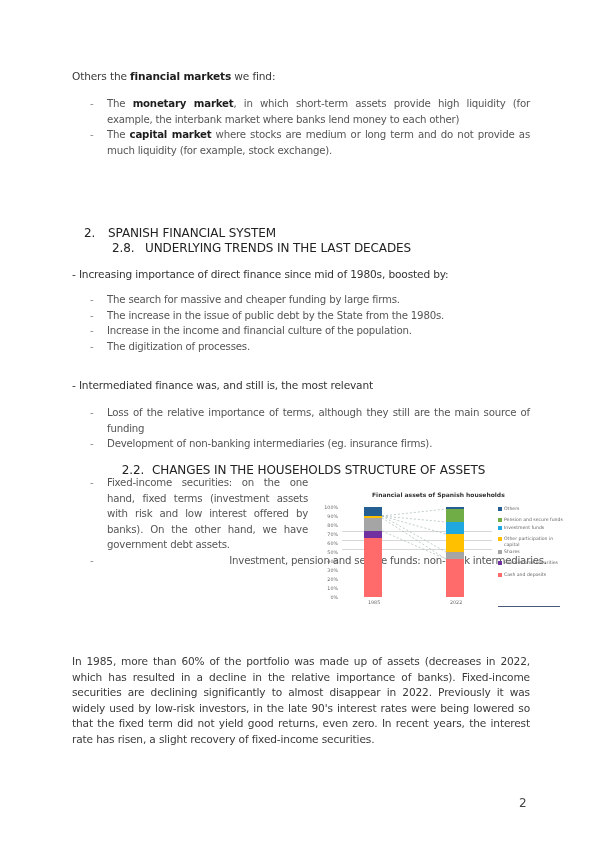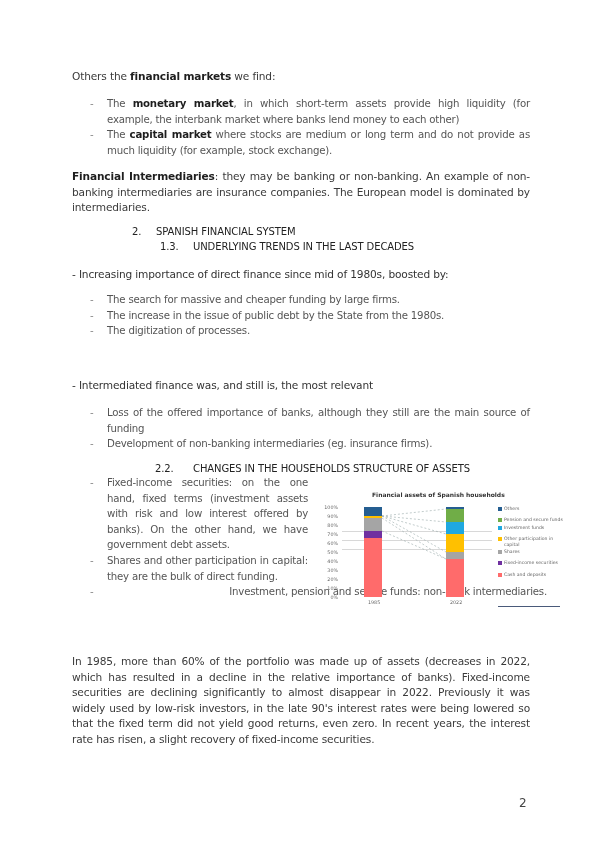--- a/index.html
+++ b/index.html
@@ -4,21 +4,21 @@
 <style>
   html, body { margin:0; padding:0; background:#ffffff; }
   body { width:600px; height:848px; position:relative; overflow:hidden;
          font-family:"DejaVu Sans", sans-serif; color:#3a3a3a; }
   .page { position:absolute; left:0; top:0; width:600px; height:848px; background:#fff; }
   .p { position:absolute; left:72px; width:458px; font-size:10.6px; line-height:15.5px; text-align:justify; letter-spacing:-0.15px; }
   .b { color:#1e1e1e; font-weight:bold; }
   ul.dash { list-style:none; margin:0; padding:0; position:absolute; left:90px; width:440px; font-size:10.2px; line-height:15.6px; letter-spacing:-0.2px; }
   ul.dash li { position:relative; padding-left:17px; text-align:justify; color:#555; }
   ul.dash li::before { content:"-"; position:absolute; left:0; top:0; color:#888; }
-  .h { position:absolute; font-size:10px; color:#222; letter-spacing:-0.1px;margin-left:48px; }
+  .h { position:absolute; font-size:12px; color:#222; letter-spacing:-0.1px; }
   .h .num { display:inline-block; }
   .page-num { position:absolute; left:519px; top:796px; font-size:12px; color:#444; }
 
   
   .chart { position:absolute; left:312px; top:488px; width:254px; height:122px; }
   .chart-title { position:absolute; left:60px; top:3px; font-size:6px; color:#333; font-weight:bold; white-space:nowrap; }
   .yaxis { position:absolute; left:0; top:16px; width:26px; height:96px; }
   .ytick { position:absolute; right:0; font-size:4.8px; color:#666; transform:translateY(-50%); }
   .plot { position:absolute; left:30px; top:19px; width:150px; height:90px; }
   .gridline { position:absolute; left:0; width:150px; height:0; border-top:1px solid #d8d8d8; }
@@ -38,51 +38,48 @@
 
   <div class="p" style="top:69px;">
     <span>Others the </span><span class="b">financial markets</span><span> we find:</span>
   </div>
 
   <ul class="dash" style="top:96px;">
     <li><span>The </span><span class="b">monetary market</span><span>, in which short-term assets provide high liquidity (for example, the interbank market where banks lend money to each other)</span></li>
     <li><span>The </span><span class="b">capital market</span><span> where stocks are medium or long term and do not provide as much liquidity (for example, stock exchange).</span></li>
   </ul>
 
-  <div class="p" style="top:169px;">
-    <span class="b">Financial Intermediaries</span><span>: they may be banking or non-banking. An example of non-banking intermediaries are insurance companies. The European model is dominated by intermediaries.</span>
-  </div>
 
   <div class="h" style="left:84px; top:226px;">
     <span class="num" style="width:24px;">2.</span><span>SPANISH FINANCIAL SYSTEM</span>
   </div>
   <div class="h" style="left:112px; top:241px;">
-    <span class="num" style="width:33px;">1.3.</span><span>UNDERLYING TRENDS IN THE LAST DECADES</span>
+    <span class="num" style="width:33px;">2.8.</span><span>UNDERLYING TRENDS IN THE LAST DECADES</span>
   </div>
 
   <div class="p" style="top:267px; color:#333;">- Increasing importance of direct finance since mid of 1980s, boosted by:</div>
   <ul class="dash" style="top:292px;">
     <li>The search for massive and cheaper funding by large firms.</li>
     <li>The increase in the issue of public debt by the State from the 1980s.</li>
+    <li>Increase in the income and financial culture of the population.</li>
     <li>The digitization of processes.</li>
   </ul>
 
   <div class="p" style="top:378px; color:#333;">- Intermediated finance was, and still is, the most relevant</div>
   <ul class="dash" style="top:405px;">
-    <li>Loss of the offered importance of banks, although they still are the main source of funding</li>
+    <li>Loss of the relative importance of terms, although they still are the main source of funding</li>
     <li>Development of non-banking intermediaries (eg. insurance firms).</li>
   </ul>
 
-  <div class="h" style="left:107px; top:463px;">
+  <div class="h" style="left:114px; top:463px;text-align:center;">
     <span class="num" style="width:38px;">2.2.</span><span>CHANGES IN THE HOUSEHOLDS STRUCTURE OF ASSETS</span>
   </div>
 
   <ul class="dash" style="top:475px; width:218px;">
     <li>Fixed-income securities: on the one hand, fixed terms (investment assets with risk and low interest offered by banks). On the other hand, we have government debt assets.</li>
-    <li>Shares and other participation in capital: they are the bulk of direct funding.</li>
     <li style="width:440px; text-align:right;">Investment, pension and secure funds: non-bank intermediaries.</li>
   </ul>
 
   <div class="chart">
     <div class="chart-title">Financial assets of Spanish households</div>
     <div class="yaxis">
       <span class="ytick" style="top:3px;">100%</span>
       <span class="ytick" style="top:12px;">90%</span>
       <span class="ytick" style="top:21px;">80%</span>
       <span class="ytick" style="top:30px;">70%</span>

